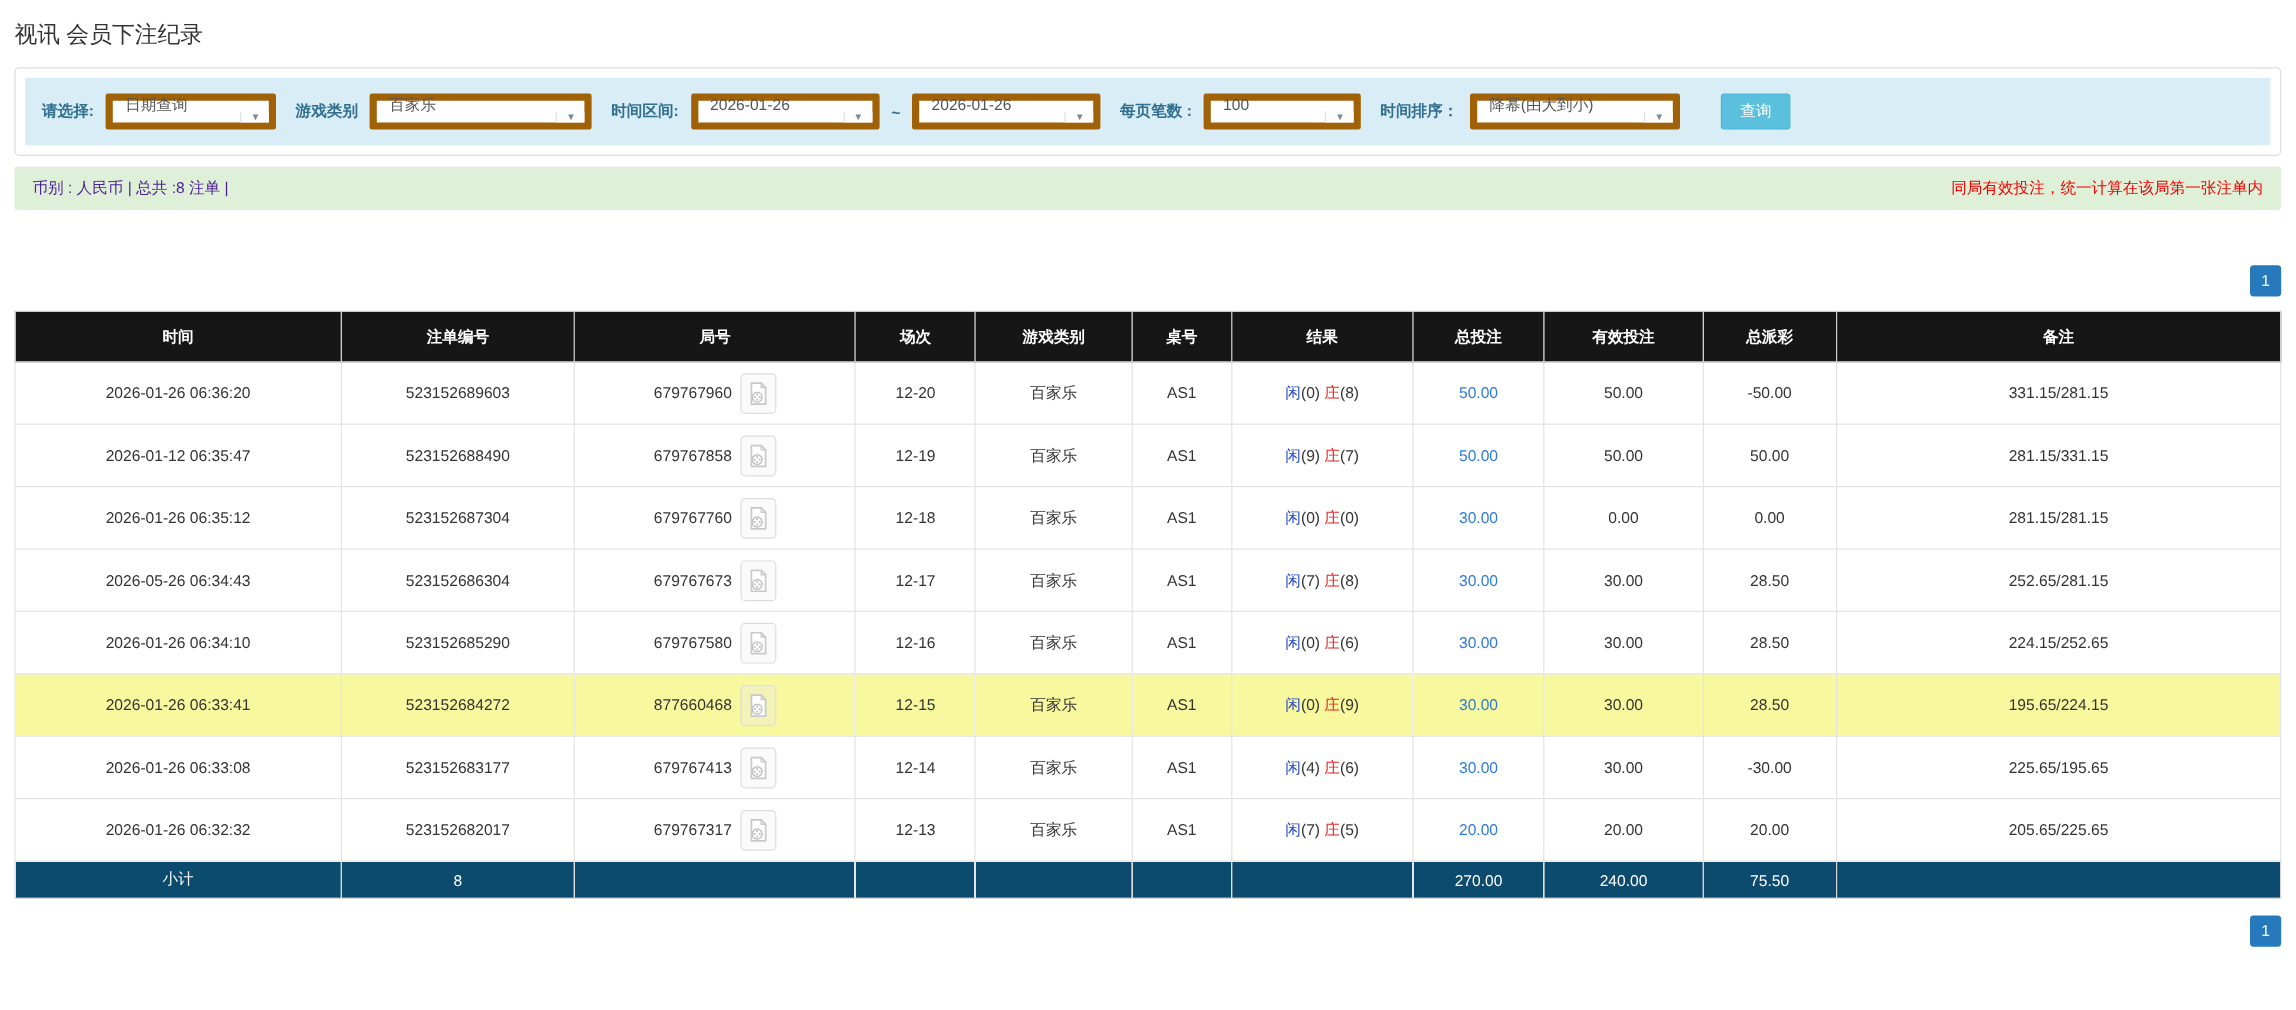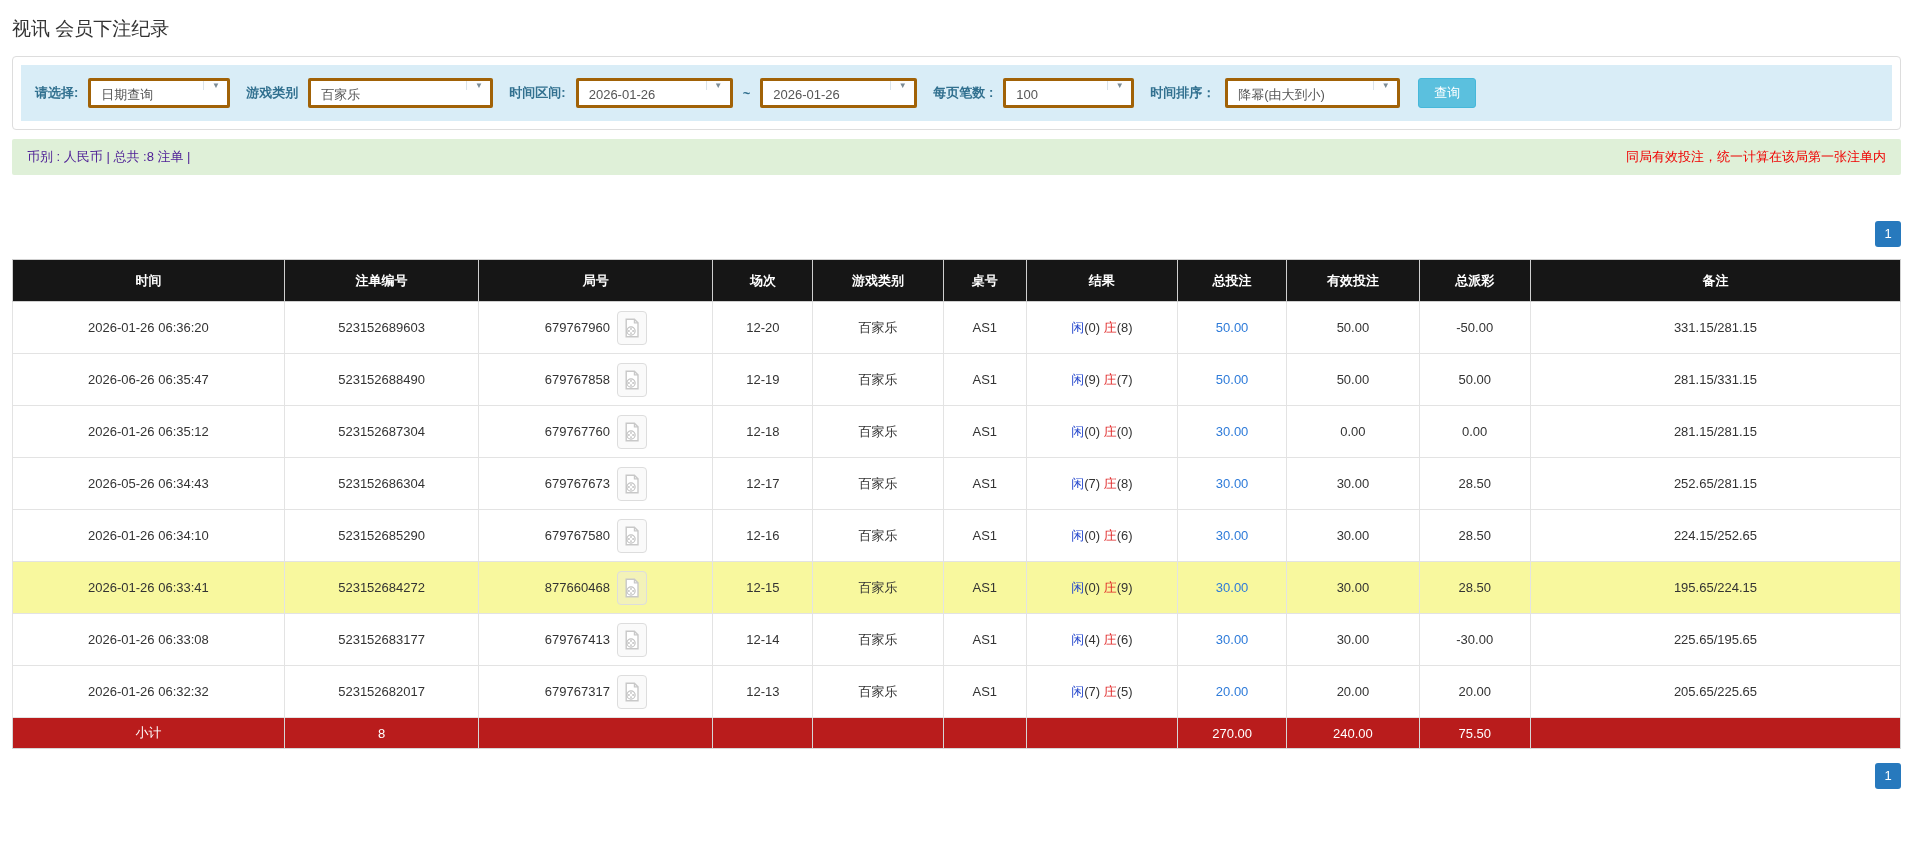--- a/index.html
+++ b/index.html
@@ -6,29 +6,29 @@
   html,body { margin:0; padding:0; background:#fff; color:#333;
     font-family:"Liberation Sans","DejaVu Sans",sans-serif; }
   .wrap { padding:8px 12px 10px; min-width:1880px; }
 
   h1.page-title { font-size:19px; font-weight:500; color:#333; margin:8px 0 14px; }
 
   .filter-panel { border:1px solid #ddd; border-radius:4px; padding:8px; background:#fff; }
   .filter-bar { background:#d9edf7; display:flex; align-items:center; padding:13px 12px; gap:10px; }
   .flabel { color:#31708f; font-weight:bold; font-size:13px; white-space:nowrap; margin-left:6px; }
   .flabel.first { margin-left:2px; }
-  .combo { display:inline-flex; align-items:flex-start; background:#fff; border:3px solid #a16207;
+  .combo { display:inline-flex; align-items:flex-end; background:#fff; border:6px solid #a16207;
            height:30px; border-radius:2px; cursor:pointer; flex:none; }
   .combo .val { flex:1; padding:0 10px; line-height:28px; font-size:13px; color:#555;
                 white-space:nowrap; overflow:hidden; }
   .combo .arrow { width:24px; border-left:1px solid #d9e2e8; display:flex; align-items:center;
                   justify-content:center; color:#7a8a94; font-size:8px; background:#fdfdfd; }
   .tilde { color:#31708f; font-weight:bold; font-size:13px; }
   .search-btn { background:#5bc0de; border:1px solid #46b8da; color:#fff; height:30px;
-                padding:0 15px; border-radius:3px; font-size:13px; margin-left:8px; cursor:pointer; }
+                padding:0 15px; border-radius:3px; font-size:13px; margin-left:24px; cursor:pointer; }
 
   .summary-bar { background:#dff0d8; margin-top:9px; padding:9px 15px; display:flex;
                  justify-content:space-between; align-items:center; font-size:13px; border-radius:2px; }
   .summary-left  { color:#4c1d95; }
   .summary-right { color:#f00000; }
 
   .pager { text-align:right; }
   .pager.top { margin:46px 0 12px; }
   .pager.bottom { margin:14px 0 8px; }
   .page-btn { display:inline-block; min-width:26px; height:26px; line-height:26px;
@@ -39,21 +39,21 @@
   table.records th { background:#161616; color:#fff; height:42px; font-size:13px; font-weight:bold;
                      border:1px solid #cfcfcf; padding:0 2px; }
   table.records td { height:52px; text-align:center; border:1px solid #e3e3e3; color:#333;
                      padding:0 4px; background:#fff; overflow:hidden; }
   tr.highlight td { background:#f8f89e; }
   td.num-link a { color:#2e7bd9; text-decoration:none; cursor:pointer; }
   .res-player { color:#2144cc; }
   .res-banker { color:#e02626; }
   .res-num { color:#333; }
   td.neg { color:#e60000; }
-  table.records tfoot td { background:#b91c1c; color:#fff; height:31px; border:1px solid #d6d6d6;
+  table.records tfoot td { background:#0c4a6e; color:#fff; height:31px; border:1px solid #d6d6d6;
                            font-size:13px; }
   .round-inner { display:inline-flex; align-items:center; justify-content:center; }
   .video-btn { display:inline-flex; align-items:center; justify-content:center; width:30px; height:34px;
                border:1px solid #ddd; border-radius:4px; background:#fafafa; margin-left:7px;
                cursor:pointer; flex:none; }
   tr.highlight .video-btn { background:#f3f2b8; border-color:#ddd; }
 </style>
 </head>
 <body>
 
@@ -162,21 +162,21 @@
           <td>12-20</td>
           <td>百家乐</td>
           <td>AS1</td>
           <td><span class="res-player">闲</span><span class="res-num">(0)</span> <span class="res-banker">庄</span><span class="res-num">(8)</span></td>
           <td class="num-link"><a>50.00</a></td>
           <td>50.00</td>
           <td class="neg">-50.00</td>
           <td>331.15/281.15</td>
         </tr>
         <tr>
-          <td>2026-06-26 06:35:47</td>
+          <td>2026-01-12 06:35:47</td>
           <td>523152688490</td>
           <td><span class="round-inner">
               <span>679767858</span>
               <span class="video-btn">
                 <svg width="18" height="20" viewBox="0 0 18 20">
                   <path d="M3.2 1.3 h8.2 l3.6 3.6 v13.8 h-11.8 z" fill="#ffffff" stroke="#c8c8c8" stroke-width="1.4"></path>
                   <path d="M11.4 1.3 v3.6 h3.6" fill="none" stroke="#c8c8c8" stroke-width="1.2"></path>
                   <circle cx="8" cy="13" r="4.1" fill="none" stroke="#c2c2c2" stroke-width="1.2"></circle>
                   <circle cx="8" cy="10.9" r="0.95" fill="#c2c2c2"></circle>
                   <circle cx="8" cy="15.1" r="0.95" fill="#c2c2c2"></circle>

